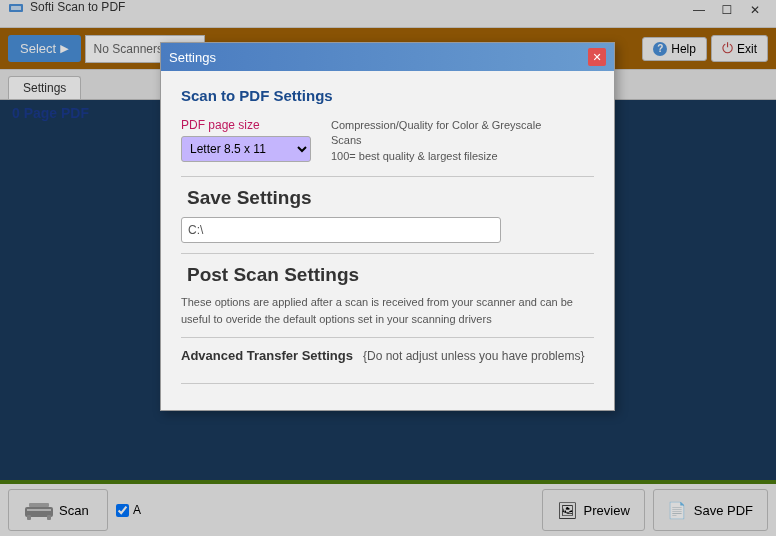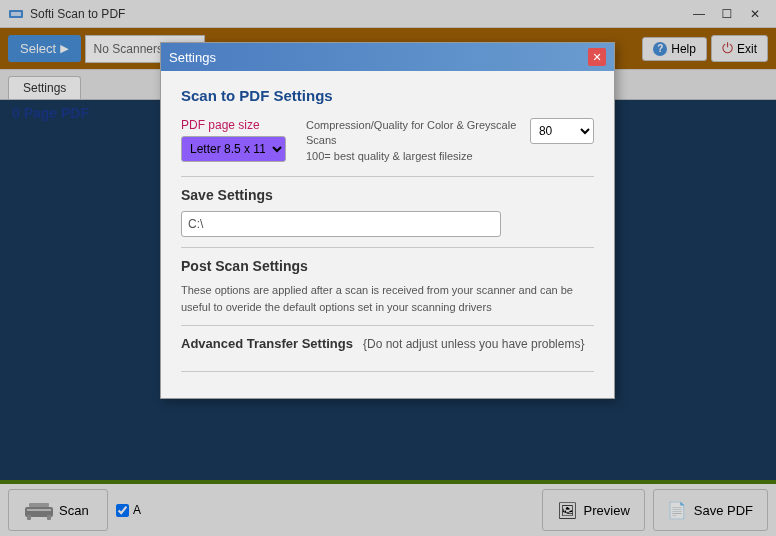--- a/index.html
+++ b/index.html
@@ -11,21 +11,20 @@
       height: 536px;
       overflow: hidden;
       position: relative;
     }
 
     
     .title-bar {
       background: #f0f0f0;
       height: 28px;
       display: flex;
-      align-items: center;
       padding: 0 8px;
       border-bottom: 1px solid #d0d0d0;
     }
     .title-bar-icon {
       width: 16px;
       height: 16px;
       margin-right: 6px;
     }
     .title-bar-text {
       font-size: 12px;
@@ -201,25 +200,25 @@
       align-items: flex-start;
       margin-bottom: 12px;
       gap: 20px;
     }
     .field-label {
       font-size: 12px;
       color: #be185d;
       margin-bottom: 4px;
     }
     .pdf-size-select {
-      width: 105px;
+      width: 130px;
       height: 26px;
       border: 1px solid #aaa;
       border-radius: 3px;
-      background: #8b5cf6;
+      background: #c4b5fd;
       font-size: 12px;
       padding: 2px 4px;
     }
     .quality-select {
       width: 70px;
       height: 26px;
       border: 1px solid #aaa;
       border-radius: 3px;
       background: white;
       font-size: 12px;
@@ -230,24 +229,25 @@
       color: #555;
       line-height: 1.4;
       max-width: 220px;
     }
     .divider {
       border: none;
       border-top: 1px solid #c8c8c8;
       margin: 10px 0;
     }
     .section-heading {
-      font-size: 14px;
+      font-size: 19px;
       font-weight: bold;
       color: #333;
       margin-bottom: 8px;
+      margin-left: 6px;
     }
     .path-input {
       width: 320px;
       height: 26px;
       border: 1px solid #aaa;
       border-radius: 3px;
       background: white;
       font-size: 12px;
       padding: 2px 6px;
       color: #555;
@@ -399,27 +399,20 @@
           <option>A4</option>
           <option>Legal</option>
           <option>A3</option>
         </select>
       </div>
       <div style="display:flex;flex-direction:row;gap:4px;">
         <div class="compression-label">
           <span style="white-space:pre-line;">Compression/Quality for Color &amp; Greyscale Scans
 100= best quality &amp; largest filesize</span>
         </div>
-        <select class="quality-select">
-          <option>80</option>
-          <option>60</option>
-          <option>70</option>
-          <option>90</option>
-          <option>100</option>
-        </select>
       </div>
     </div>
 
     <hr class="divider">
 
     <div class="section-heading">Save Settings</div>
     <div style="margin-top:8px;margin-bottom:8px;">
       <input type="text" class="path-input" value="C:\" style="">
     </div>
 

